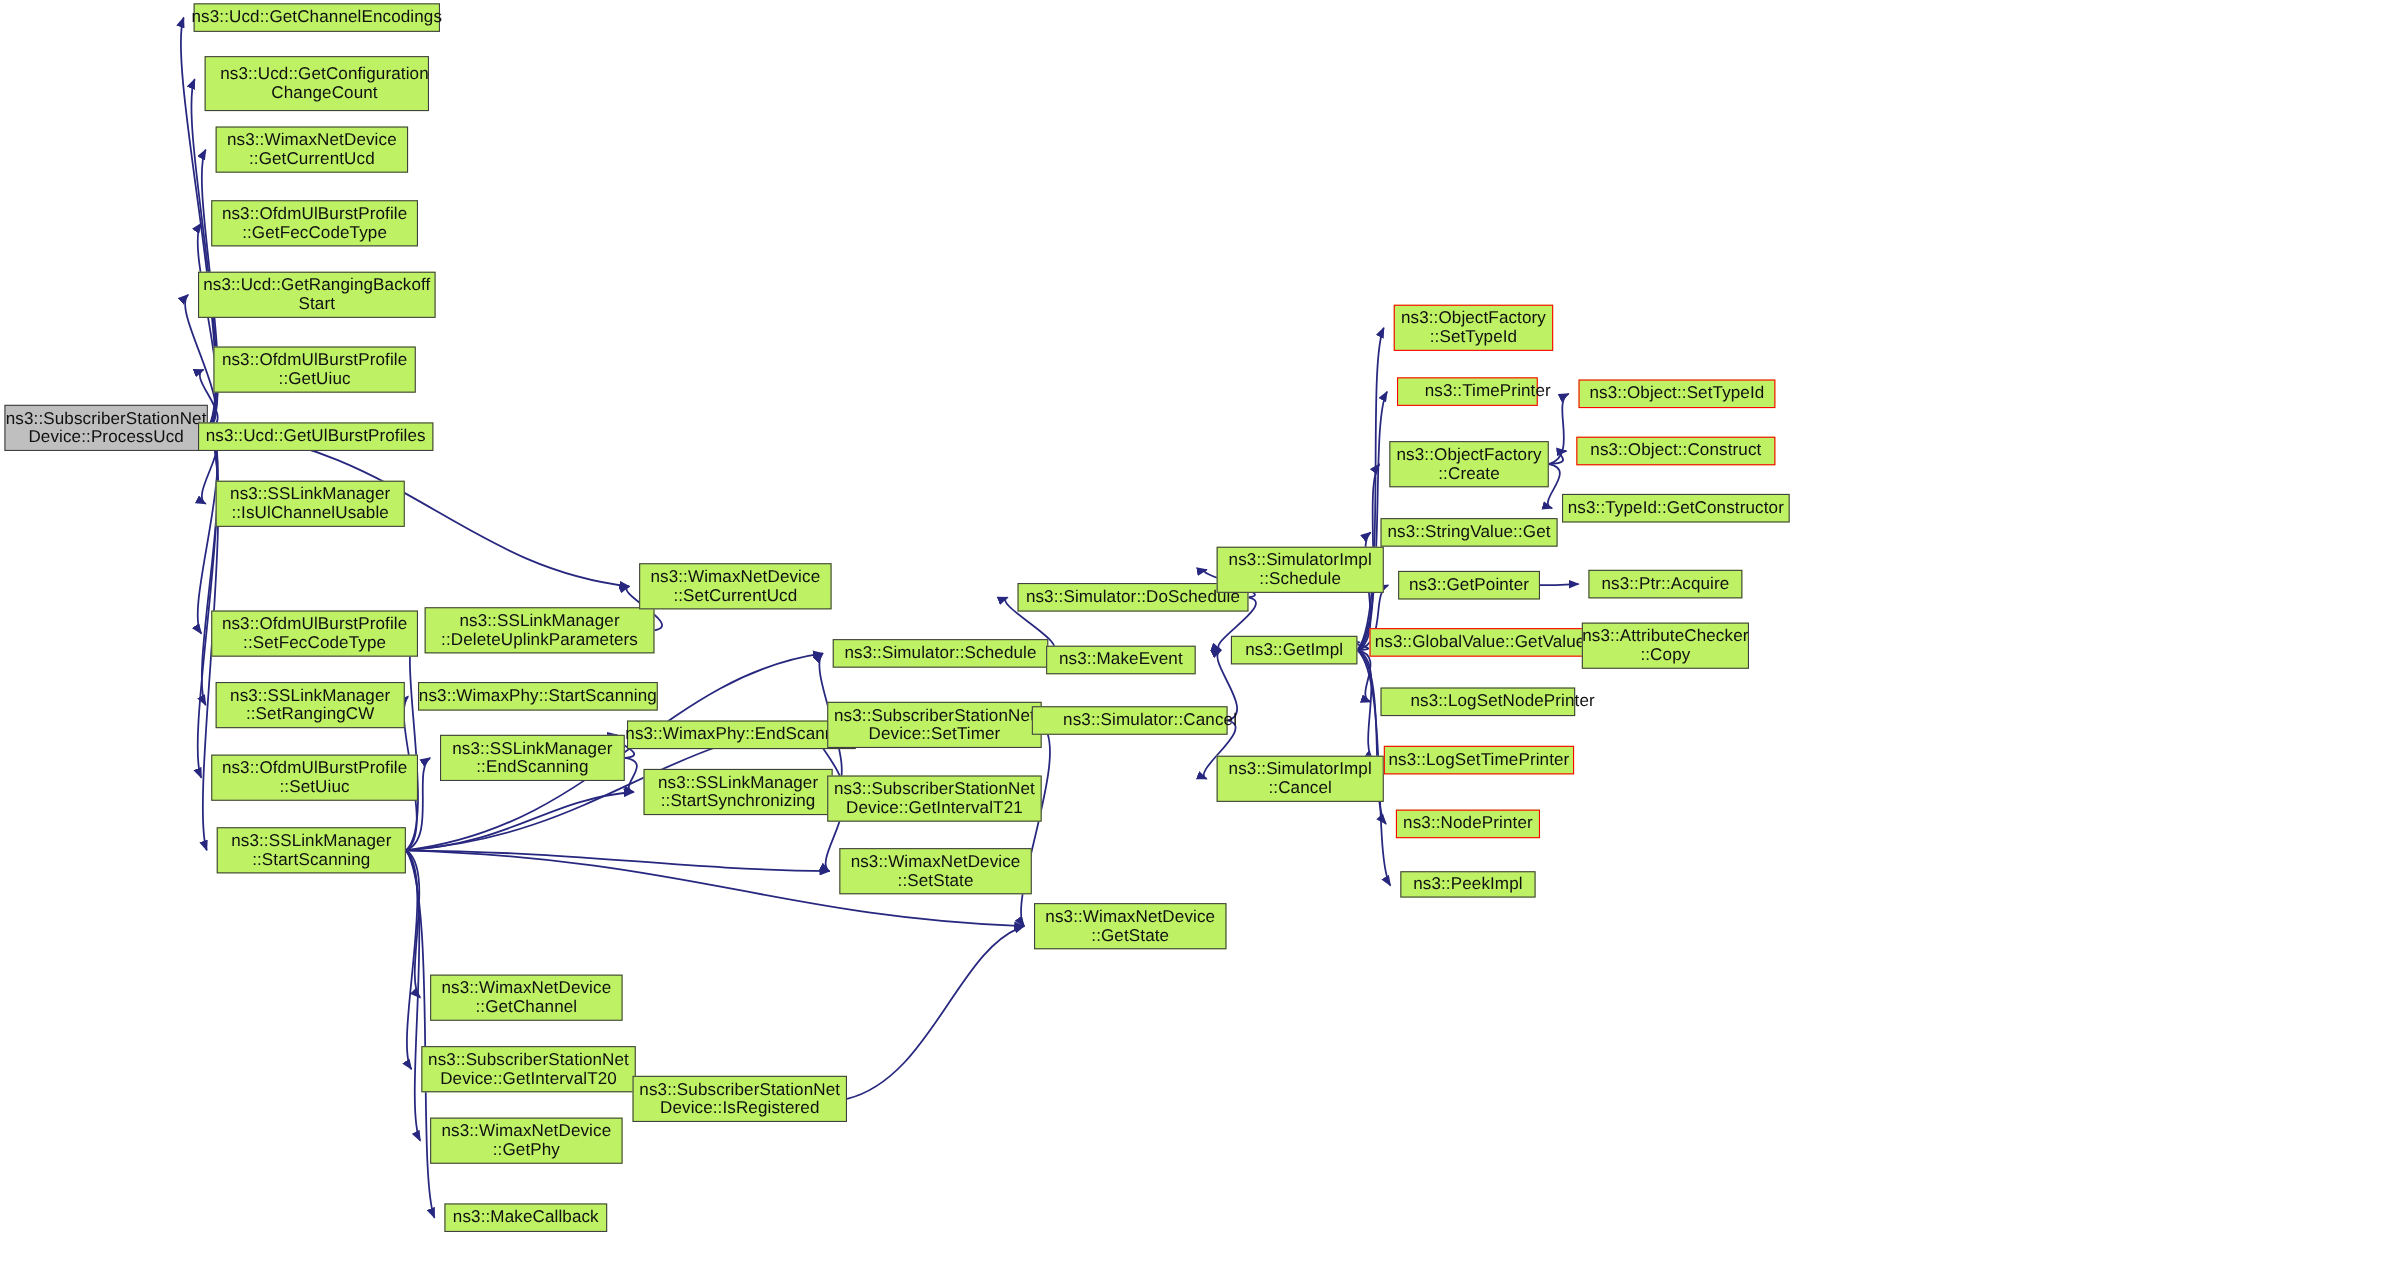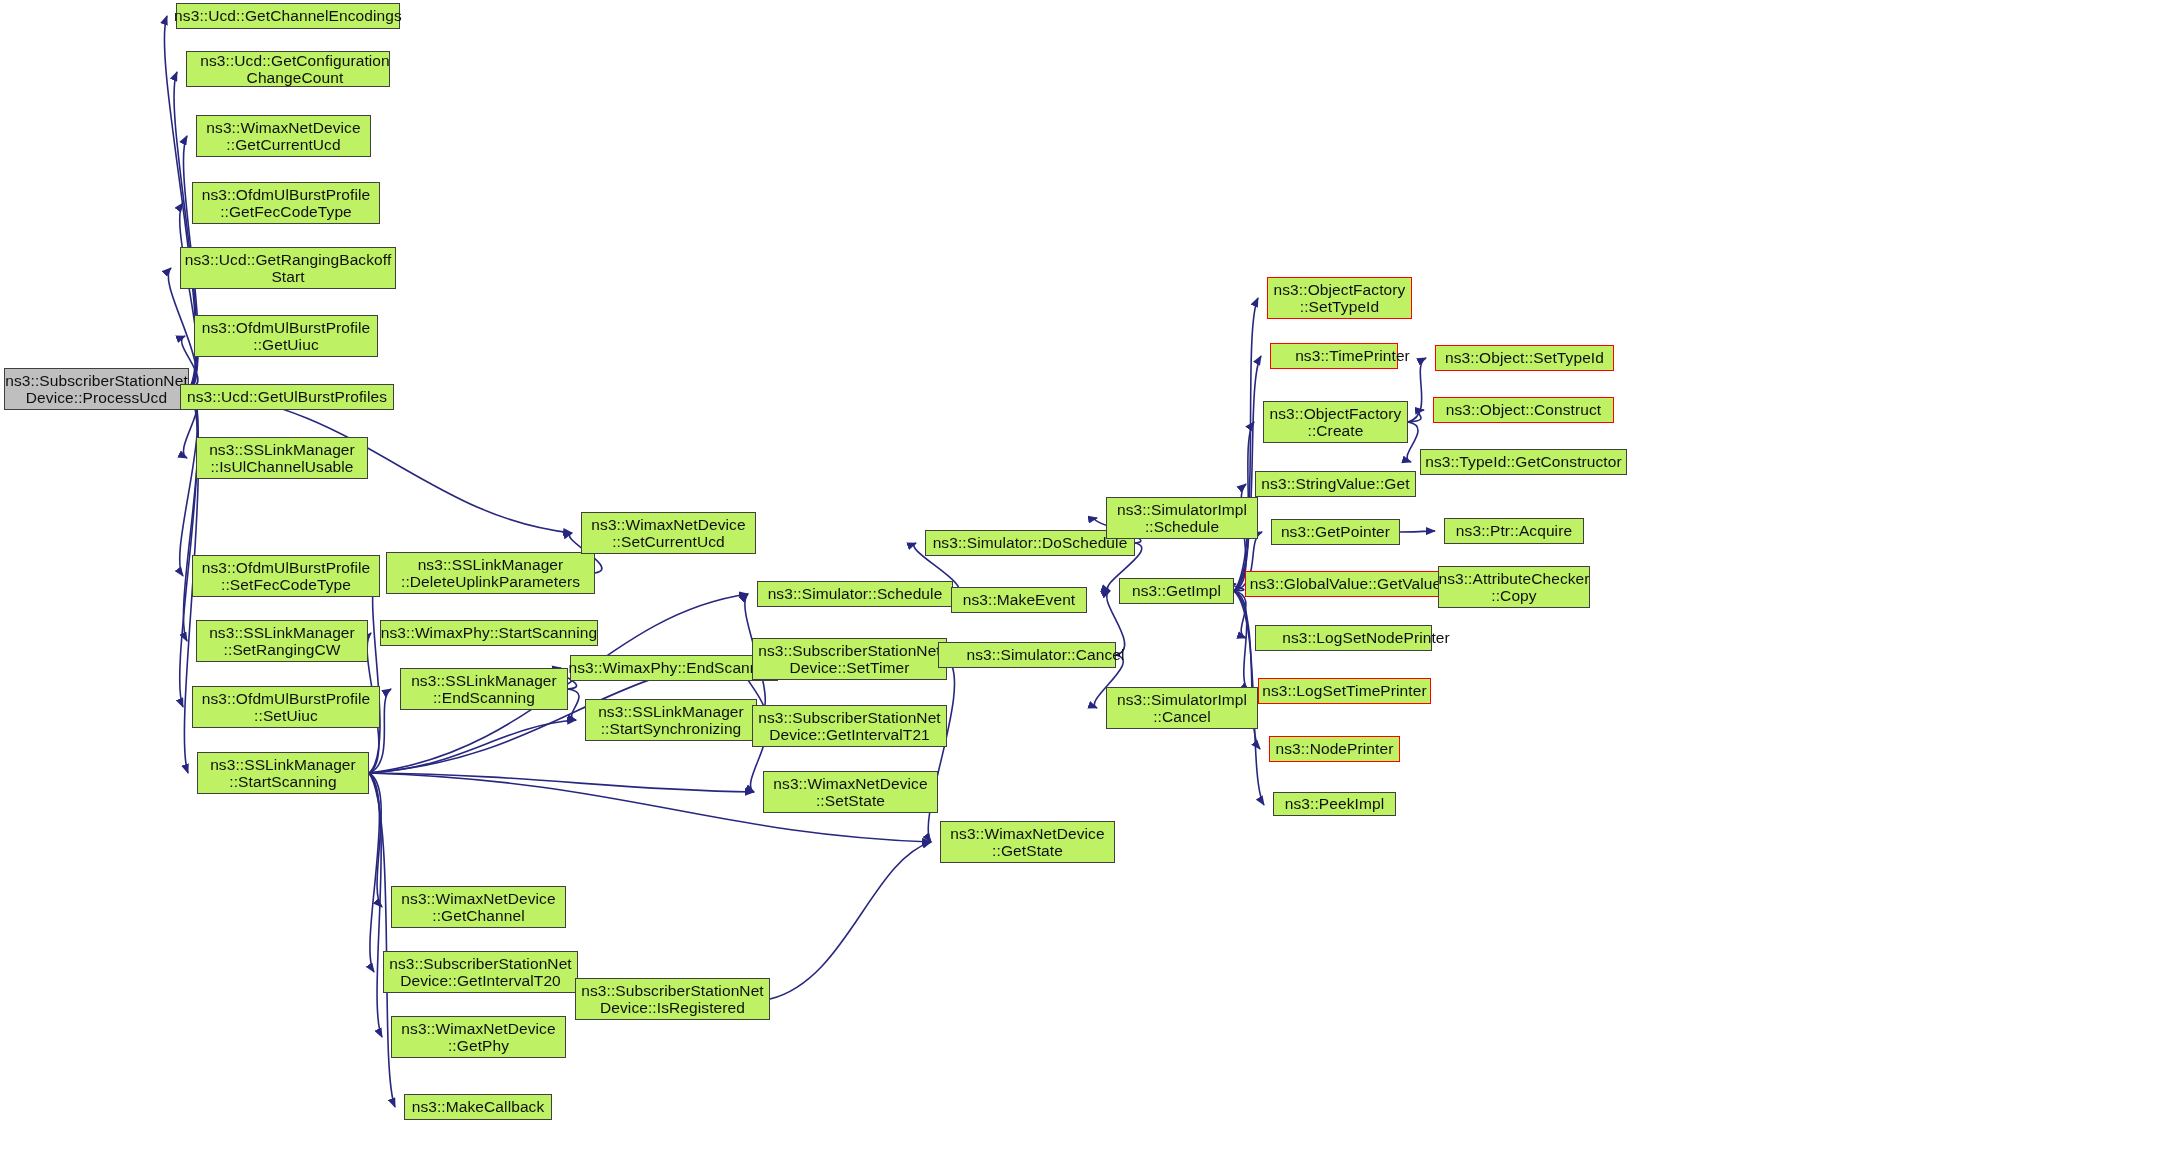--- a/index.html
+++ b/index.html
@@ -90,21 +90,21 @@
         <path d="M1408,422 C1436,420.56 1407.8,411.44 1424,410" marker-end="url(#arw)"></path>
         <path d="M1408,422 C1436,426.8 1394.8,457.2 1411,462" marker-end="url(#arw)"></path>
         <path d="M1400,532 C1428,531.88 1418.8,531.12 1435,531" marker-end="url(#arw)"></path>
         <path d="M1446,584 C1474,584.36 1412.8,586.64 1429,587" marker-end="url(#arw)"></path>
       </g>
   </svg>
   <div id="node-layer">
       <div class="node root" style="left: 4px; top: 368px; width: 185px; height: 42px;"><span>ns3::SubscriberStationNet
 Device::ProcessUcd</span></div>
       <div class="node" style="left: 176px; top: 3px; width: 224px; height: 26px;"><span>ns3::Ucd::GetChannelEncodings</span></div>
-      <div class="node" style="left: 186px; top: 51px; width: 204px; height: 36px; padding-left: 17px;"><span>ns3::Ucd::GetConfiguration
+      <div class="node" style="left: 186px; top: 51px; width: 204px; height: 50px; padding-left: 17px;"><span>ns3::Ucd::GetConfiguration
 ChangeCount</span></div>
       <div class="node" style="left: 196px; top: 115px; width: 175px; height: 42px;"><span>ns3::WimaxNetDevice
 ::GetCurrentUcd</span></div>
       <div class="node" style="left: 192px; top: 182px; width: 188px; height: 42px;"><span>ns3::OfdmUlBurstProfile
 ::GetFecCodeType</span></div>
       <div class="node" style="left: 180px; top: 247px; width: 216px; height: 42px;"><span>ns3::Ucd::GetRangingBackoff
 Start</span></div>
       <div class="node" style="left: 194px; top: 315px; width: 184px; height: 42px;"><span>ns3::OfdmUlBurstProfile
 ::GetUiuc</span></div>
       <div class="node" style="left: 180px; top: 384px; width: 214px; height: 26px;"><span>ns3::Ucd::GetUlBurstProfiles</span></div>

